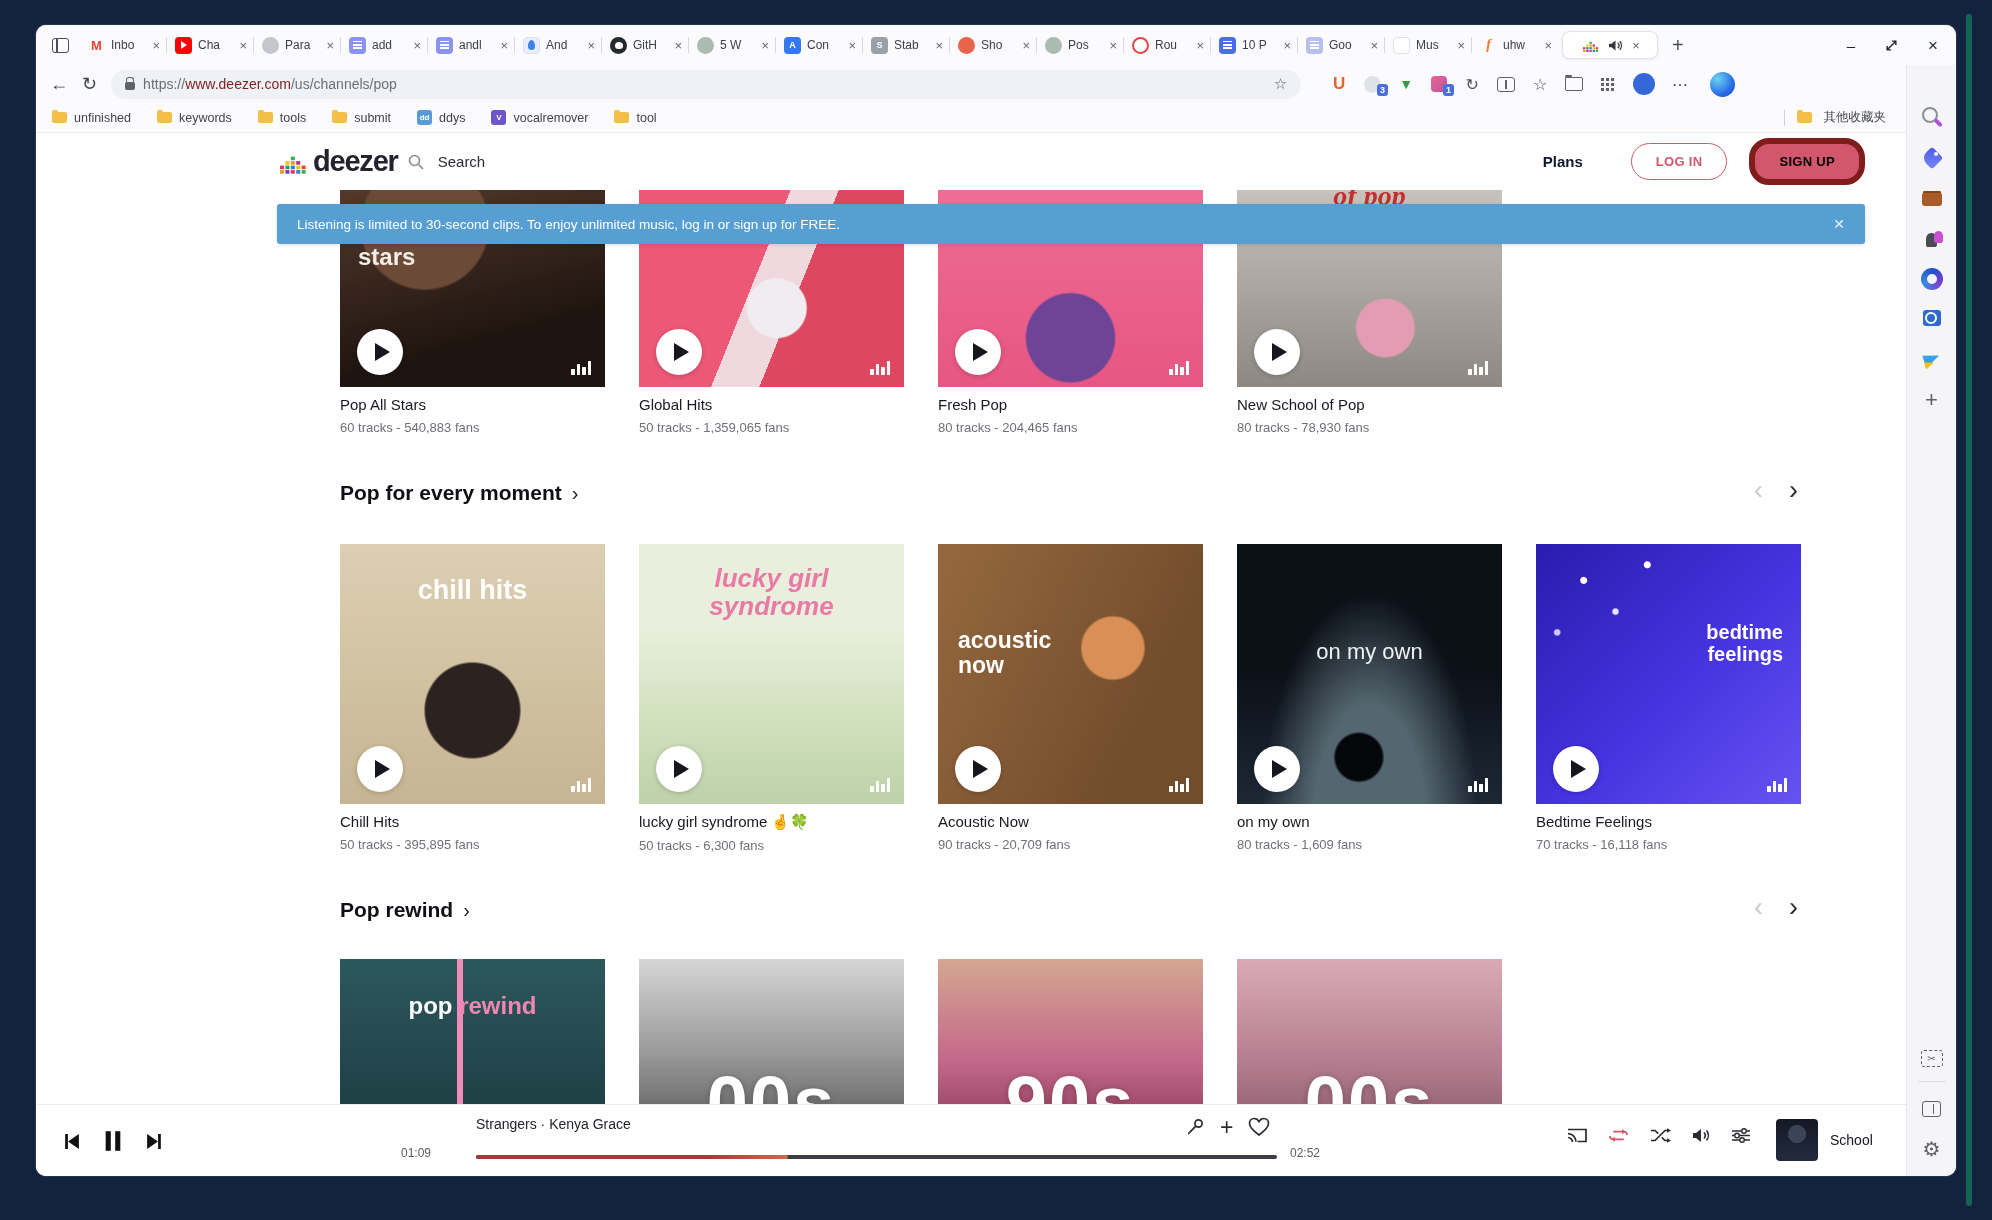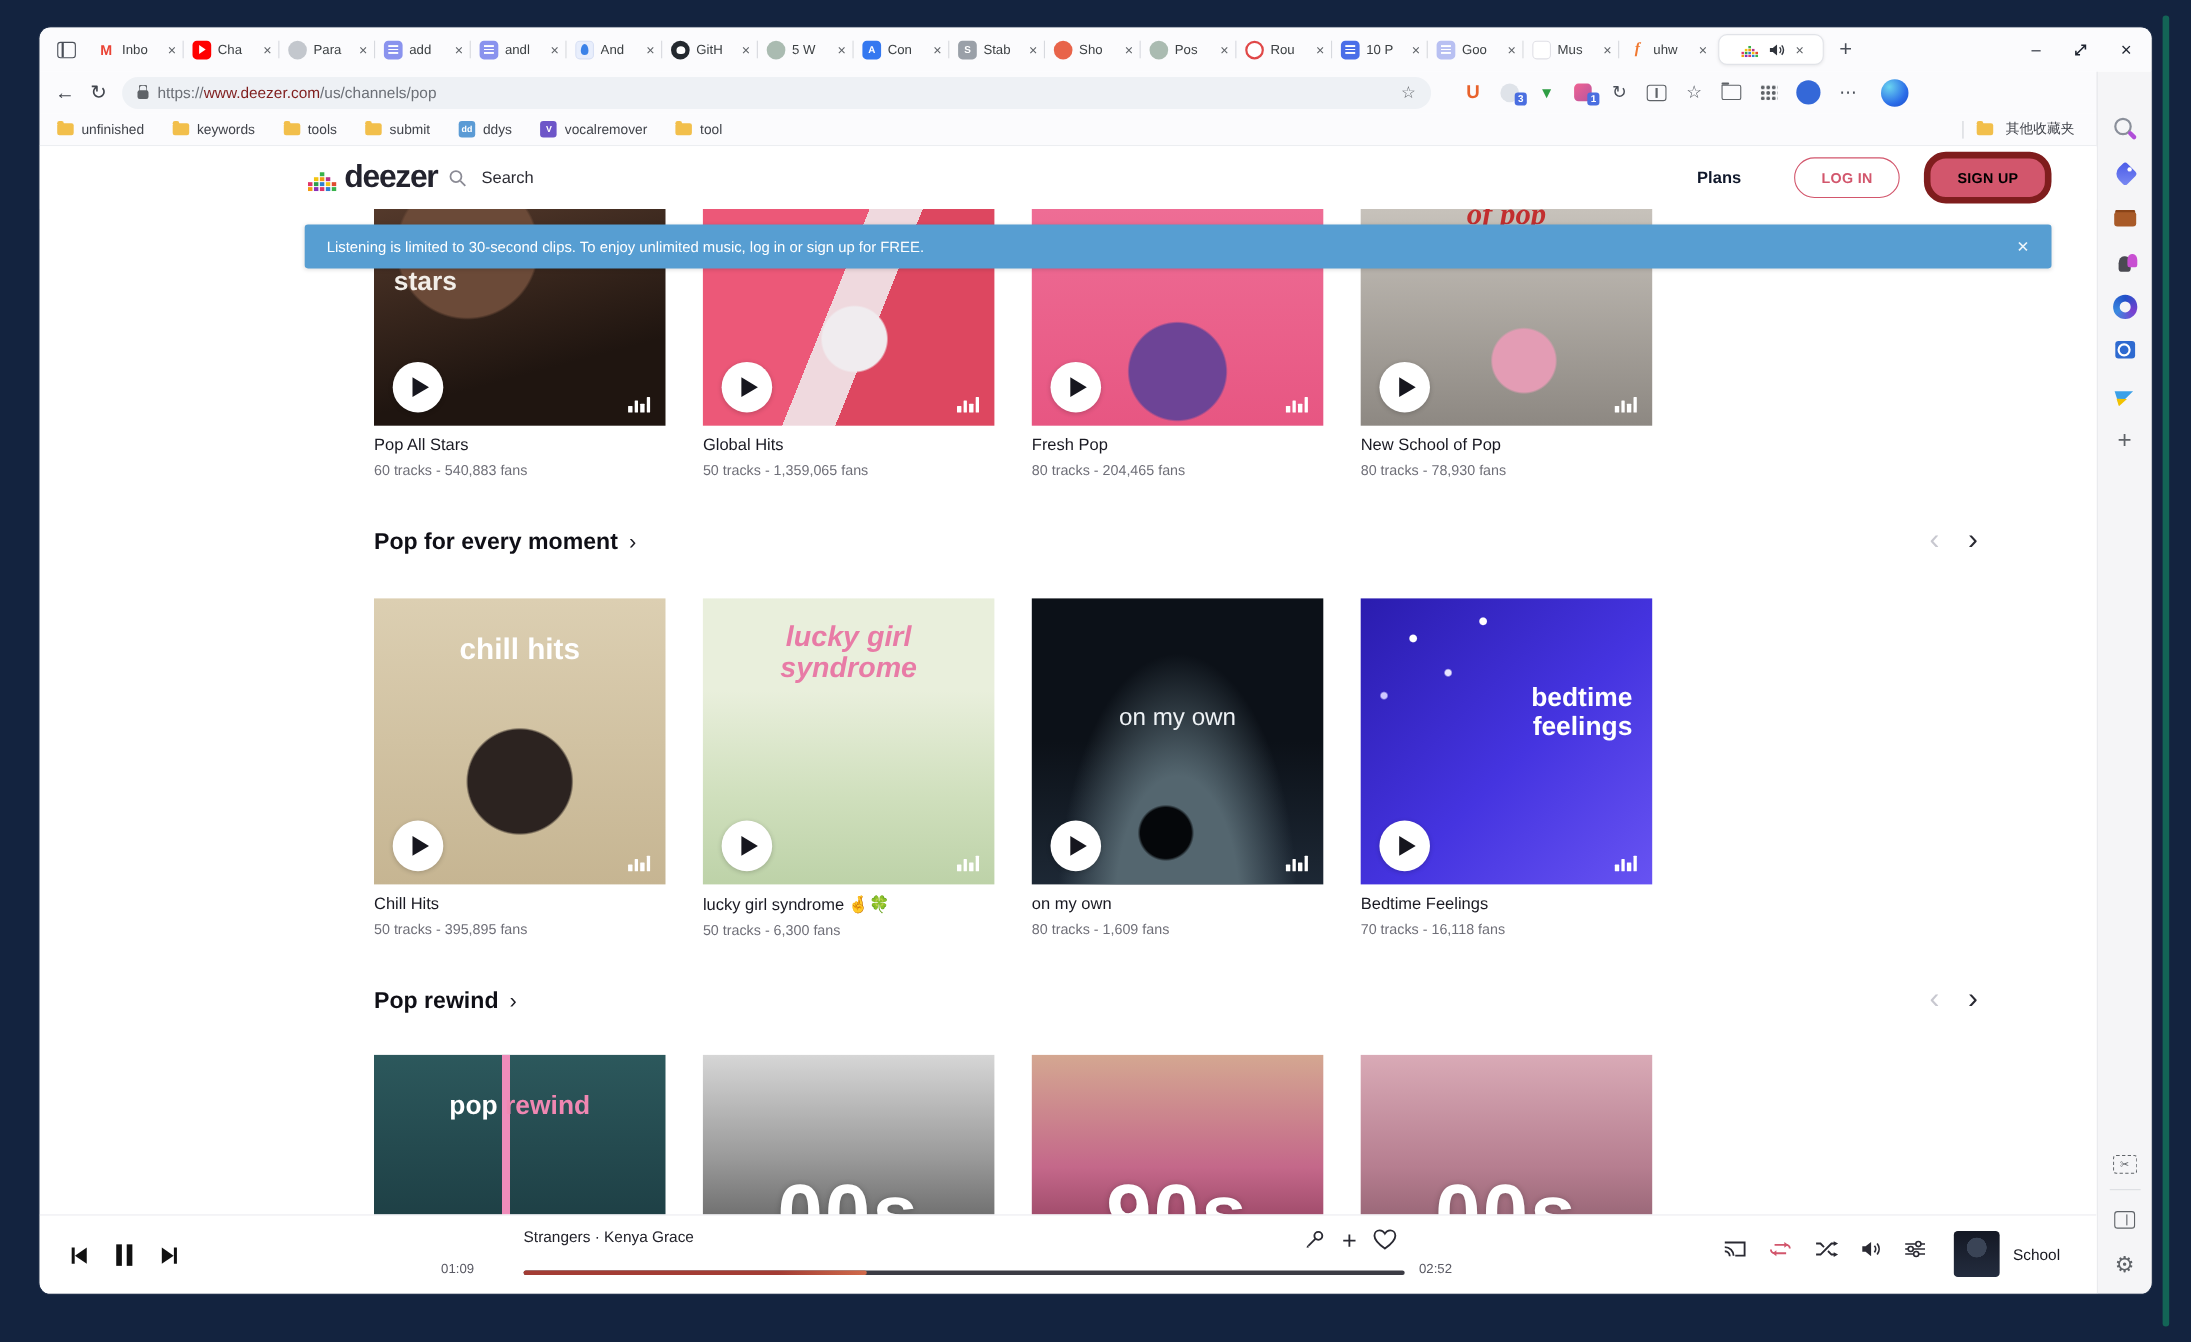--- a/index.html
+++ b/index.html
@@ -140,21 +140,21 @@
   .cv-lucky .ctext{text-align:center;padding-top:20px}
   .cv-lucky .cline{color:#e87ba6;font-size:26px;font-weight:700;font-style:italic}
   .cv-acoustic{background:radial-gradient(circle at 66% 40%,#d98f55 0 13%,transparent 14%),linear-gradient(115deg,#96683f,#724d2c 75%)}
   .cv-acoustic .ctext{padding:84px 0 0 20px}
   .cv-acoustic .cline{color:#fff;font-size:23px;font-weight:600}
   .cv-own{background:radial-gradient(circle at 46% 82%,#05070a 0 9%,transparent 10%),radial-gradient(ellipse at 50% 108%,#54666f 0 30%,transparent 58%),linear-gradient(180deg,#0c1118 0 50%,#1d2835)}
   .cv-own .ctext{text-align:center;padding-top:96px}
   .cv-own .cline{color:#eef2f5;font-size:22px;font-weight:500}
   .cv-bedtime{background:radial-gradient(circle 4px at 18% 14%,#fff 0 3px,transparent 4px),radial-gradient(circle 4px at 42% 8%,#fff 0 3px,transparent 4px),radial-gradient(circle 4px at 30% 26%,#e8e4ff 0 2.5px,transparent 4px),radial-gradient(circle 4px at 8% 34%,#cfc8ff 0 2.5px,transparent 4px),linear-gradient(135deg,#2a1cae,#4534e0 55%,#6753f2)}
   .cv-bedtime .ctext{text-align:right;padding:78px 18px 0 0}
-  .cv-bedtime .cline{color:#fff;font-size:24px;font-weight:700}
+  .cv-bedtime .cline{color:#fff;font-size:20px;font-weight:700}
   .cv-throwback{background:radial-gradient(circle at 12% 88%,#f2c21c 0 9%,transparent 10%),radial-gradient(circle at 72% 62%,#5e4030 0 24%,transparent 25%),linear-gradient(180deg,#eee4d4,#dccdb6)}
   .cv-throwback .ctext,.cv-rewind .ctext{text-align:center;padding-top:34px}
   .cv-throwback .cline,.cv-rewind .cline{font-size:24px;font-weight:700}
   .cv-rewind{background:linear-gradient(90deg,transparent 0 44%,#ef8cba 44% 46.5%,transparent 46.5%),linear-gradient(180deg,#2c585c,#1c3c42)}
   .cv-era00a{background:linear-gradient(180deg,#d6d6d6,#9a9a9a 55%,#5e5e5e)}
   .cv-era90{background:linear-gradient(180deg,#d4a791,#c4688a 60%,#8f3e5c)}
   .cv-era00b{background:linear-gradient(180deg,#d9aab6,#b67e90 60%,#8c5c6c)}
 
   
   .sechead{position:absolute;left:304px;display:flex;align-items:center;gap:10px;font-size:21px;font-weight:700;color:#0f0f16;z-index:3}
@@ -555,20 +555,37 @@
                     <i></i>
                     <i></i>
                     <i></i>
                     <i></i>
                   </span>
                 </div>
                 <div class="title">lucky girl syndrome 🤞🍀</div>
                 <div class="meta">50 tracks - 6,300 fans</div>
               </div>
               <div class="card">
+                <div class="cover cv-acoustic">
+                  <div class="ctext">
+                    <div class="cline">acoustic</div>
+                    <div class="cline">now</div>
+                  </div>
+                  <div class="pbtn tri"></div>
+                  <span class="dzmark">
+                    <i></i>
+                    <i></i>
+                    <i></i>
+                    <i></i>
+                  </span>
+                </div>
+                <div class="title">Acoustic Now</div>
+                <div class="meta">90 tracks - 20,709 fans</div>
+              </div>
+              <div class="card">
                 <div class="cover cv-own">
                   <div class="ctext">
                     <div class="cline">on my own</div>
                   </div>
                   <div class="pbtn tri"></div>
                   <span class="dzmark">
                     <i></i>
                     <i></i>
                     <i></i>
                     <i></i>

